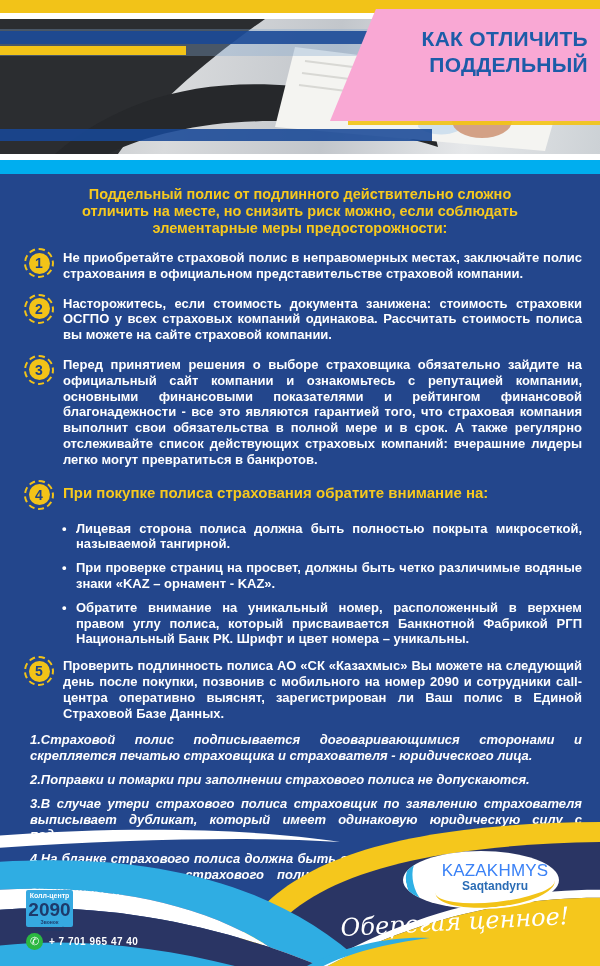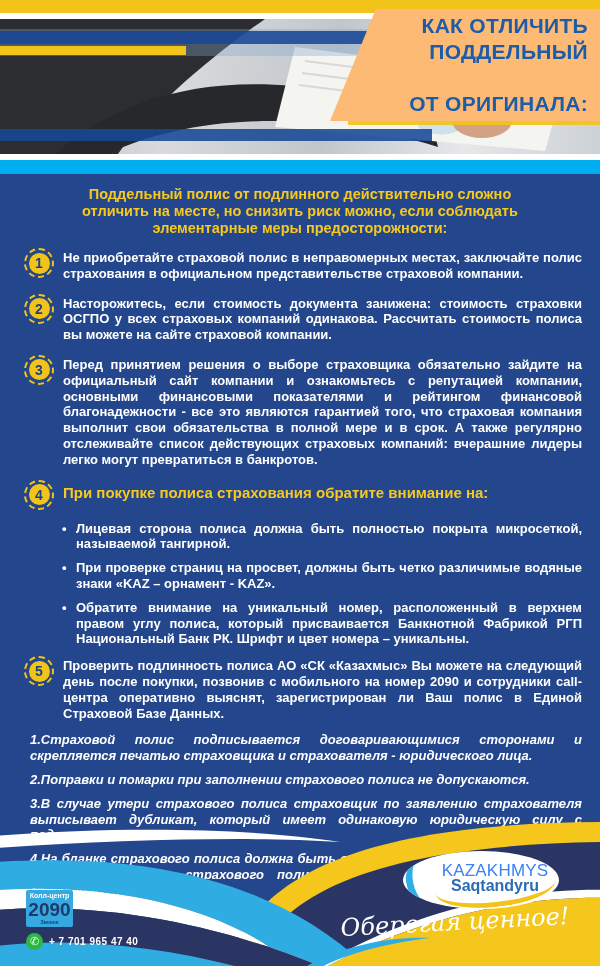--- a/index.html
+++ b/index.html
@@ -16,21 +16,21 @@
     background:linear-gradient(100deg,#b9bcc0 0%,#d8dadc 30%,#c2c6cb 55%,#e6e8ea 78%,#ccd1d5 100%); }
   .photo-area svg { position:absolute; top:0; left:0; }
   .stripe { position:absolute; }
   .stripe-lightband { top:10px; left:0; width:100%; height:27px; background:rgba(130,165,205,.35); }
   .stripe-navy1 { top:12px; left:0; width:62%; height:13px; background:rgba(24,72,150,.88); }
   .stripe-yellow1 { top:27px; left:0; width:31%; height:9px; background:#F2C318; }
   .stripe-yellow2 { top:96px; right:0; width:42%; height:10px; background:rgba(242,195,24,.92); }
   .stripe-navy2 { top:110px; left:0; width:72%; height:12px; background:rgba(24,72,150,.88); }
   .title-banner {
     position:absolute; top:9px; left:330px; width:270px; height:112px;
-    background:#fdba74; clip-path:polygon(17% 0, 100% 0, 100% 100%, 0 100%);
+    background:#f9a8d4; clip-path:polygon(17% 0, 100% 0, 100% 100%, 0 100%);
     display:flex; align-items:center; justify-content:flex-end;
   }
   .title-banner .title {
     text-align:right; padding-right:12px; color:#1D5CA8; font-weight:bold;
     font-size:21px; line-height:26px; letter-spacing:.3px;
   }
   .bottom-white-strip { position:absolute; top:154px; left:0; width:100%; height:6px; background:#FFFFFF; }
   .cyan-strip { position:absolute; top:160px; left:0; width:100%; height:14px; background:#00AEEF; }
 
   
@@ -85,21 +85,21 @@
   .crescent-cyan {
     position:absolute; left:3px; top:3px; width:46px; height:52px;
     border-radius:50%; border-left:7px solid #2FB0E5; transform:rotate(-12deg);
   }
   .crescent-yellow {
     position:absolute; right:4px; bottom:2px; width:120px; height:40px;
     border-radius:50%; border-bottom:5px solid #F2C318; transform:rotate(-6deg);
   }
   .logo-text { position:absolute; left:34px; top:10px; width:116px; text-align:center; }
   .logo-name { color:#3b82f6; font-weight:normal; font-size:17px; line-height:19px; letter-spacing:.2px; }
-  .logo-sub { color:#2A6CB5; font-weight:bold; font-size:16px; line-height:12px; }
+  .logo-sub { color:#2A6CB5; font-weight:bold; font-size:12px; line-height:12px; }
   .tagline {
     position:absolute; left:330px; top:112px; width:250px; text-align:center;
     color:#fff; font-family:"DejaVu Serif", serif; font-style:italic;
     font-size:24px; transform:rotate(-3deg);
   }
 </style>
 </head>
 <body>
 
 <div class="poster">
@@ -123,21 +123,20 @@
     <div class="stripe stripe-yellow1"></div>
     <div class="stripe stripe-yellow2"></div>
     <div class="stripe stripe-navy2"></div>
   </div>
 
   <div class="title-banner">
     <div class="title">
       <span>КАК ОТЛИЧИТЬ</span><br>
       <span>ПОДДЕЛЬНЫЙ</span><br>
       <br>
-      <span>ОТ ОРИГИНАЛА:</span>
     </div>
   </div>
 
   <div class="bottom-white-strip"></div>
   <div class="cyan-strip"></div>
 
   <div class="content">
 
     <p class="intro">Поддельный полис от подлинного действительно сложно отличить на месте, но снизить риск можно, если соблюдать элементарные меры предосторожности:</p>
 

